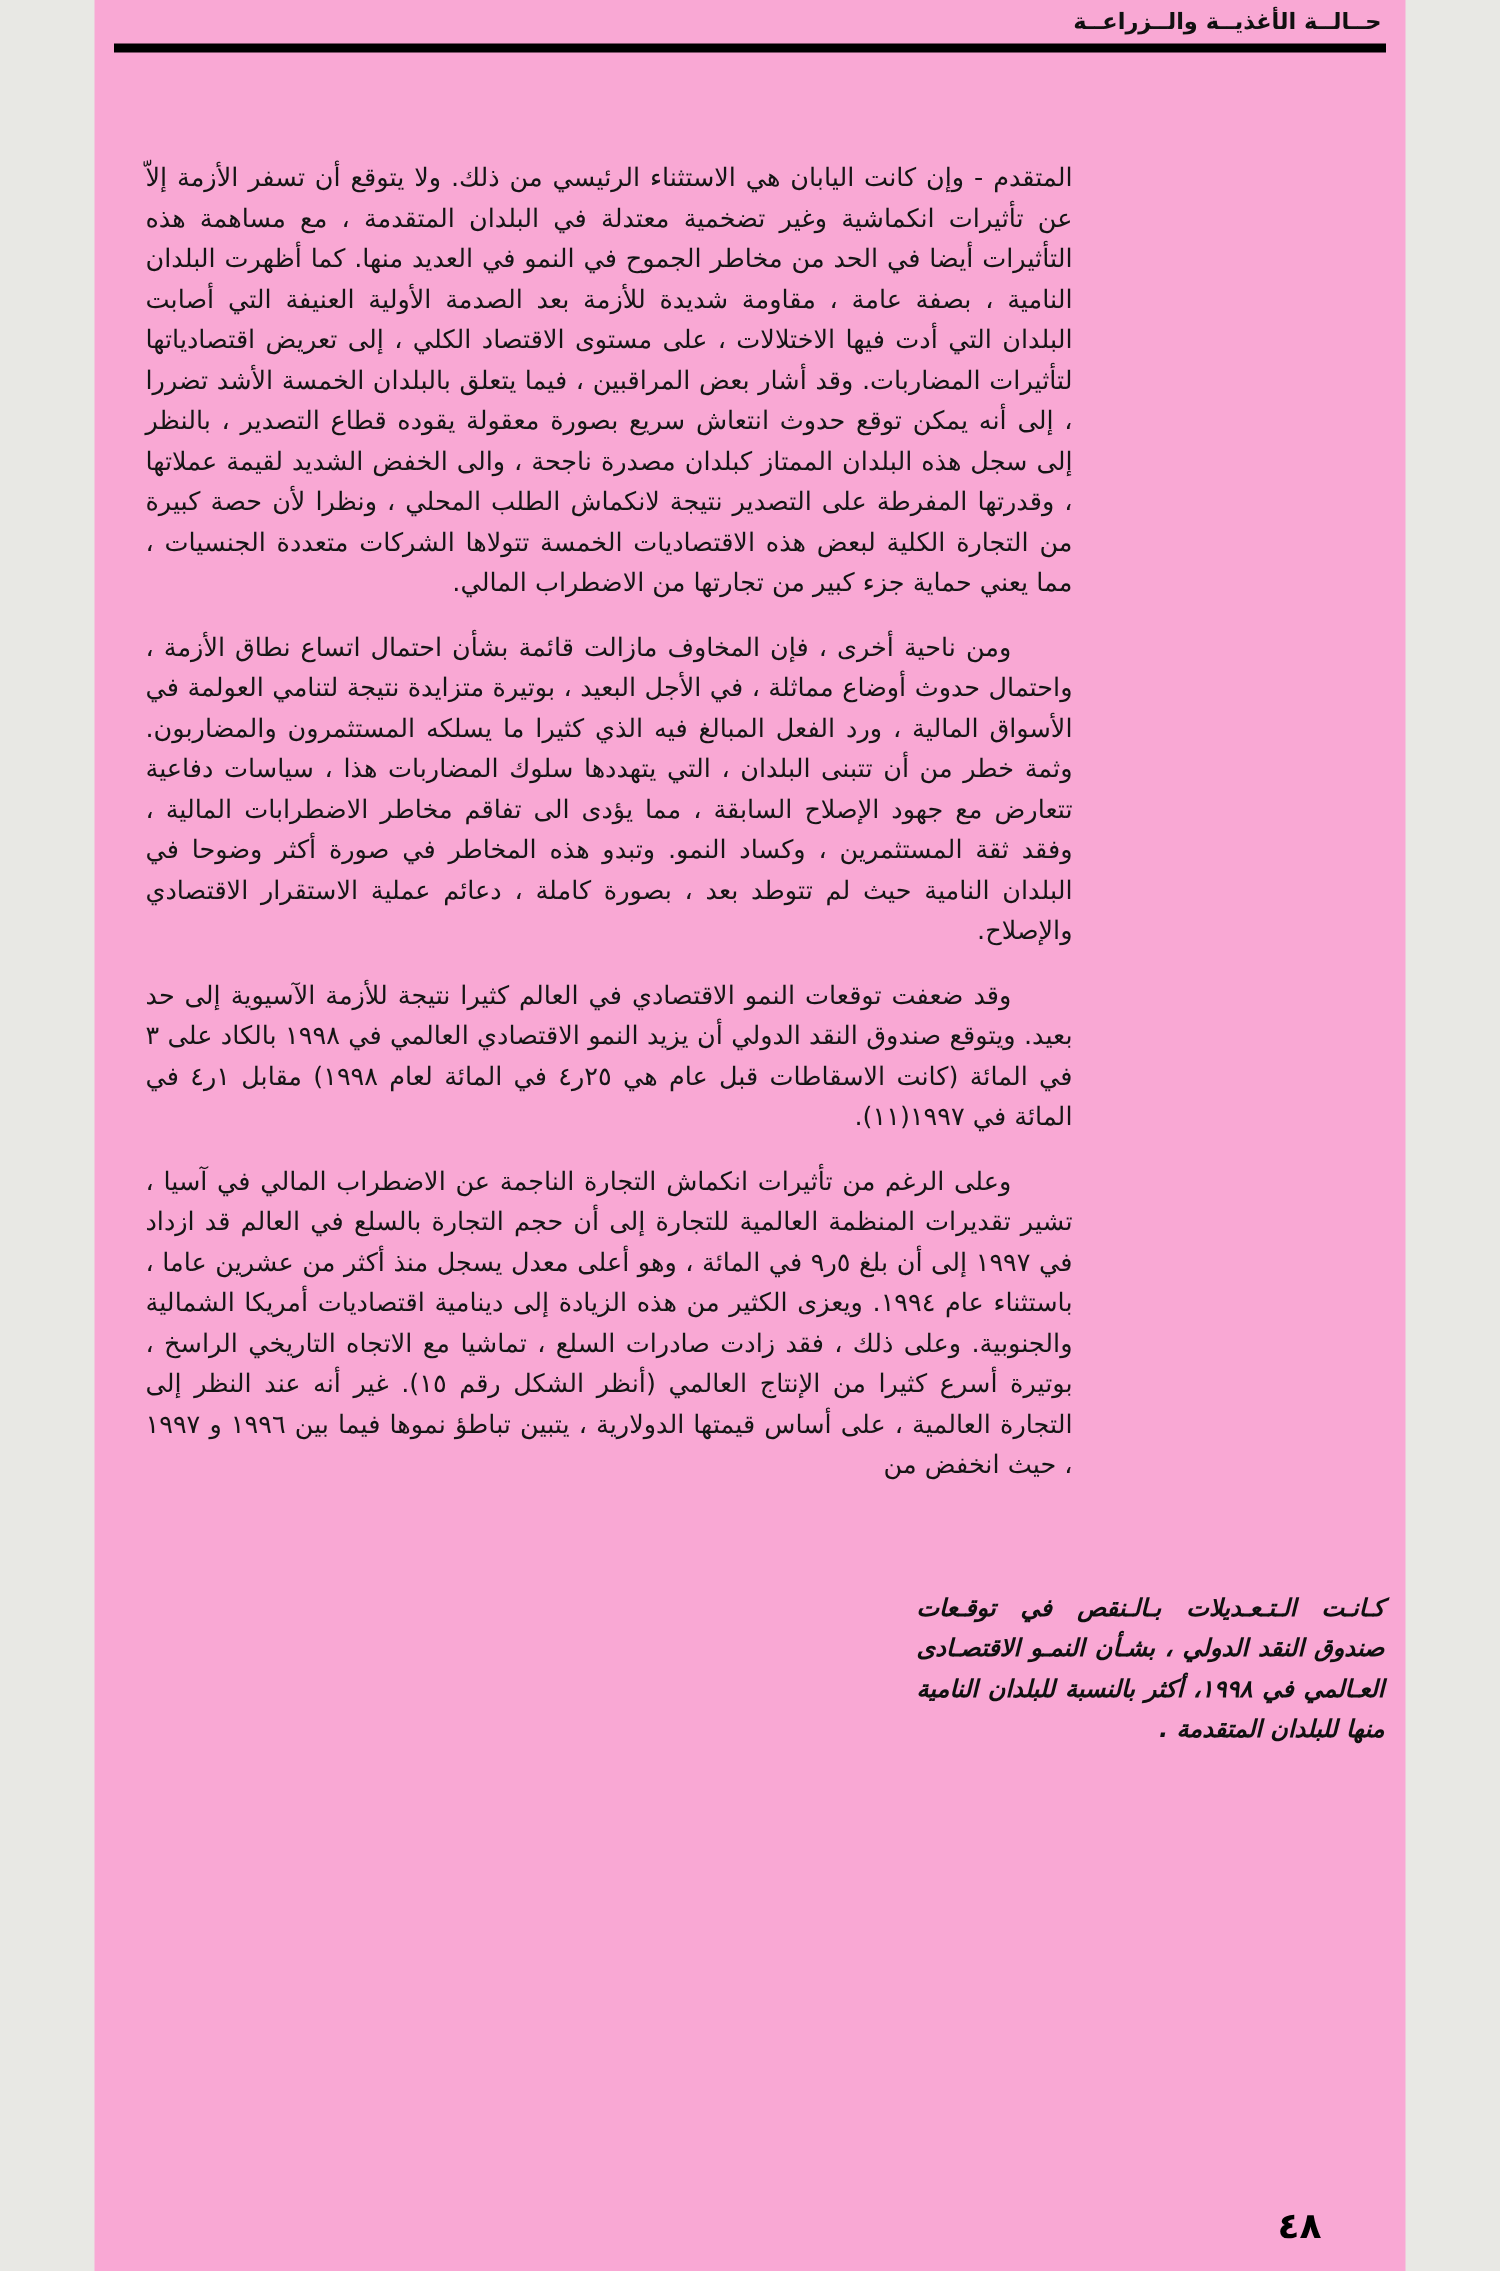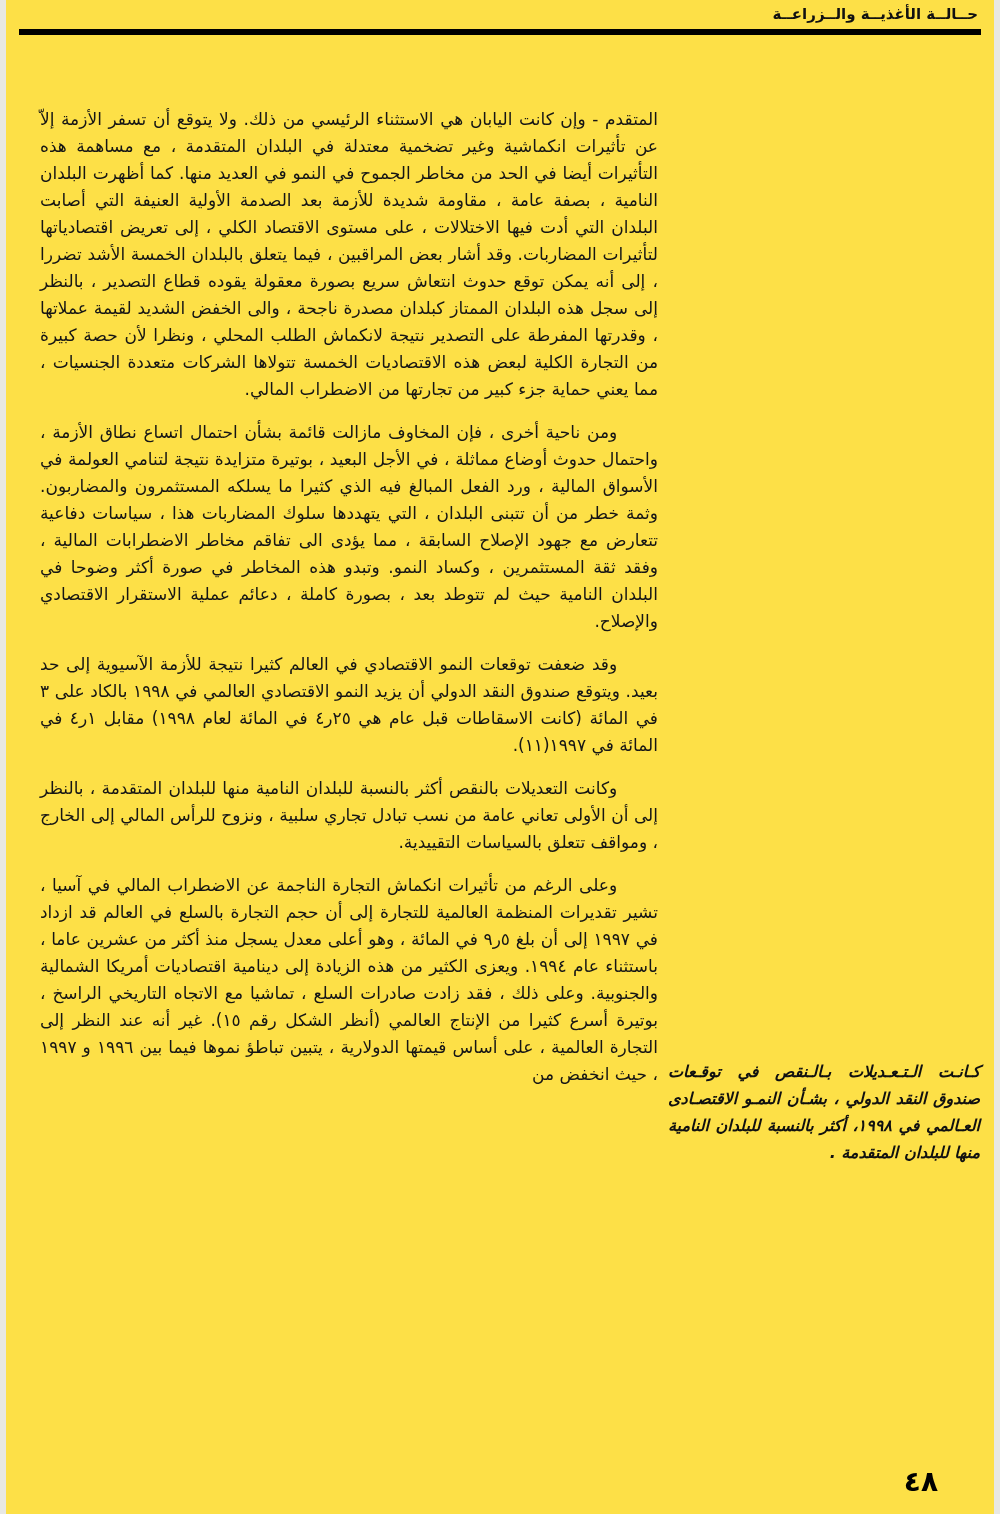--- a/index.html
+++ b/index.html
@@ -2,28 +2,27 @@
 <html lang="ar"><head>
 <meta charset="utf-8">
 <style>
   html, body {
     margin: 0;
     padding: 0;
     background: #e8e8e4;
   }
   .page {
     position: relative;
-    width: 972px;
+    width: 874px;
     height: 1514px;
     margin: 0 auto;
-    background: #fde047;
+    background: #f9a8d4;
     color: #141414;
     font-family: "DejaVu Sans", sans-serif;
     overflow: hidden;
-    padding-left: 16px;
   }
   .header-title {
     position: absolute;
     top: 5px;
     right: 16px;
     font-size: 15px;
     font-weight: bold;
     direction: rtl;
     letter-spacing: 0.5px;
     color: #111;
@@ -65,40 +64,39 @@
     font-size: 16px;
     line-height: 27px;
     font-weight: bold;
     font-style: italic;
     color: #101010;
   }
   .page-number {
     position: absolute;
     bottom: 16px;
     right: 56px;
-    font-size: 28px;
+    font-size: 24px;
     font-weight: bold;
     direction: rtl;
     color: #000;
   }
 </style>
 </head>
 <body>
 
 <div class="page">
 
   <div class="header-title">حــالــة الأغذيــة والــزراعــة</div>
 
   <div class="header-rule"></div>
 
   <div class="main-col">
     <p class="no-indent">المتقدم - وإن كانت اليابان هي الاستثناء الرئيسي من ذلك. ولا يتوقع أن تسفر الأزمة إلاّ عن تأثيرات انكماشية وغير تضخمية معتدلة في البلدان المتقدمة ، مع مساهمة هذه التأثيرات أيضا في الحد من مخاطر الجموح في النمو في العديد منها. كما أظهرت البلدان النامية ، بصفة عامة ، مقاومة شديدة للأزمة بعد الصدمة الأولية العنيفة التي أصابت البلدان التي أدت فيها الاختلالات ، على مستوى الاقتصاد الكلي ، إلى تعريض اقتصادياتها لتأثيرات المضاربات. وقد أشار بعض المراقبين ، فيما يتعلق بالبلدان الخمسة الأشد تضررا ، إلى أنه يمكن توقع حدوث انتعاش سريع بصورة معقولة يقوده قطاع التصدير ، بالنظر إلى سجل هذه البلدان الممتاز كبلدان مصدرة ناجحة ، والى الخفض الشديد لقيمة عملاتها ، وقدرتها المفرطة على التصدير نتيجة لانكماش الطلب المحلي ، ونظرا لأن حصة كبيرة من التجارة الكلية لبعض هذه الاقتصاديات الخمسة تتولاها الشركات متعددة الجنسيات ، مما يعني حماية جزء كبير من تجارتها من الاضطراب المالي.</p>
     <p>ومن ناحية أخرى ، فإن المخاوف مازالت قائمة بشأن احتمال اتساع نطاق الأزمة ، واحتمال حدوث أوضاع مماثلة ، في الأجل البعيد ، بوتيرة متزايدة نتيجة لتنامي العولمة في الأسواق المالية ، ورد الفعل المبالغ فيه الذي كثيرا ما يسلكه المستثمرون والمضاربون. وثمة خطر من أن تتبنى البلدان ، التي يتهددها سلوك المضاربات هذا ، سياسات دفاعية تتعارض مع جهود الإصلاح السابقة ، مما يؤدى الى تفاقم مخاطر الاضطرابات المالية ، وفقد ثقة المستثمرين ، وكساد النمو. وتبدو هذه المخاطر في صورة أكثر وضوحا في البلدان النامية حيث لم تتوطد بعد ، بصورة كاملة ، دعائم عملية الاستقرار الاقتصادي والإصلاح.</p>
     <p>وقد ضعفت توقعات النمو الاقتصادي في العالم كثيرا نتيجة للأزمة الآسيوية إلى حد بعيد. ويتوقع صندوق النقد الدولي أن يزيد النمو الاقتصادي العالمي في ١٩٩٨ بالكاد على ٣ في المائة (كانت الاسقاطات قبل عام هي ٢٥ر٤ في المائة لعام ١٩٩٨) مقابل ١ر٤ في المائة في ١٩٩٧(١١).</p>
-    <p>وكانت التعديلات بالنقص أكثر بالنسبة للبلدان النامية منها للبلدان المتقدمة ، بالنظر إلى أن الأولى تعاني عامة من نسب تبادل تجاري سلبية ، ونزوح للرأس المالي إلى الخارج ، ومواقف تتعلق بالسياسات التقييدية.</p>
     <p>وعلى الرغم من تأثيرات انكماش التجارة الناجمة عن الاضطراب المالي في آسيا ، تشير تقديرات المنظمة العالمية للتجارة إلى أن حجم التجارة بالسلع في العالم قد ازداد في ١٩٩٧ إلى أن بلغ ٥ر٩ في المائة ، وهو أعلى معدل يسجل منذ أكثر من عشرين عاما ، باستثناء عام ١٩٩٤. ويعزى الكثير من هذه الزيادة إلى دينامية اقتصاديات أمريكا الشمالية والجنوبية. وعلى ذلك ، فقد زادت صادرات السلع ، تماشيا مع الاتجاه التاريخي الراسخ ، بوتيرة أسرع كثيرا من الإنتاج العالمي (أنظر الشكل رقم ١٥). غير أنه عند النظر إلى التجارة العالمية ، على أساس قيمتها الدولارية ، يتبين تباطؤ نموها فيما بين ١٩٩٦ و ١٩٩٧ ، حيث انخفض من</p>
   </div>
 
   <div class="margin-note">كـانـت الـتـعـديلات بـالـنقص في توقـعات صندوق النقد الدولي ، بشـأن النمـو الاقتصـادى العـالمي في ١٩٩٨، أكثر بالنسبة للبلدان النامية منها للبلدان المتقدمة .</div>
 
   <div class="page-number">٤٨</div>
 
 </div>
 
 </body></html>

